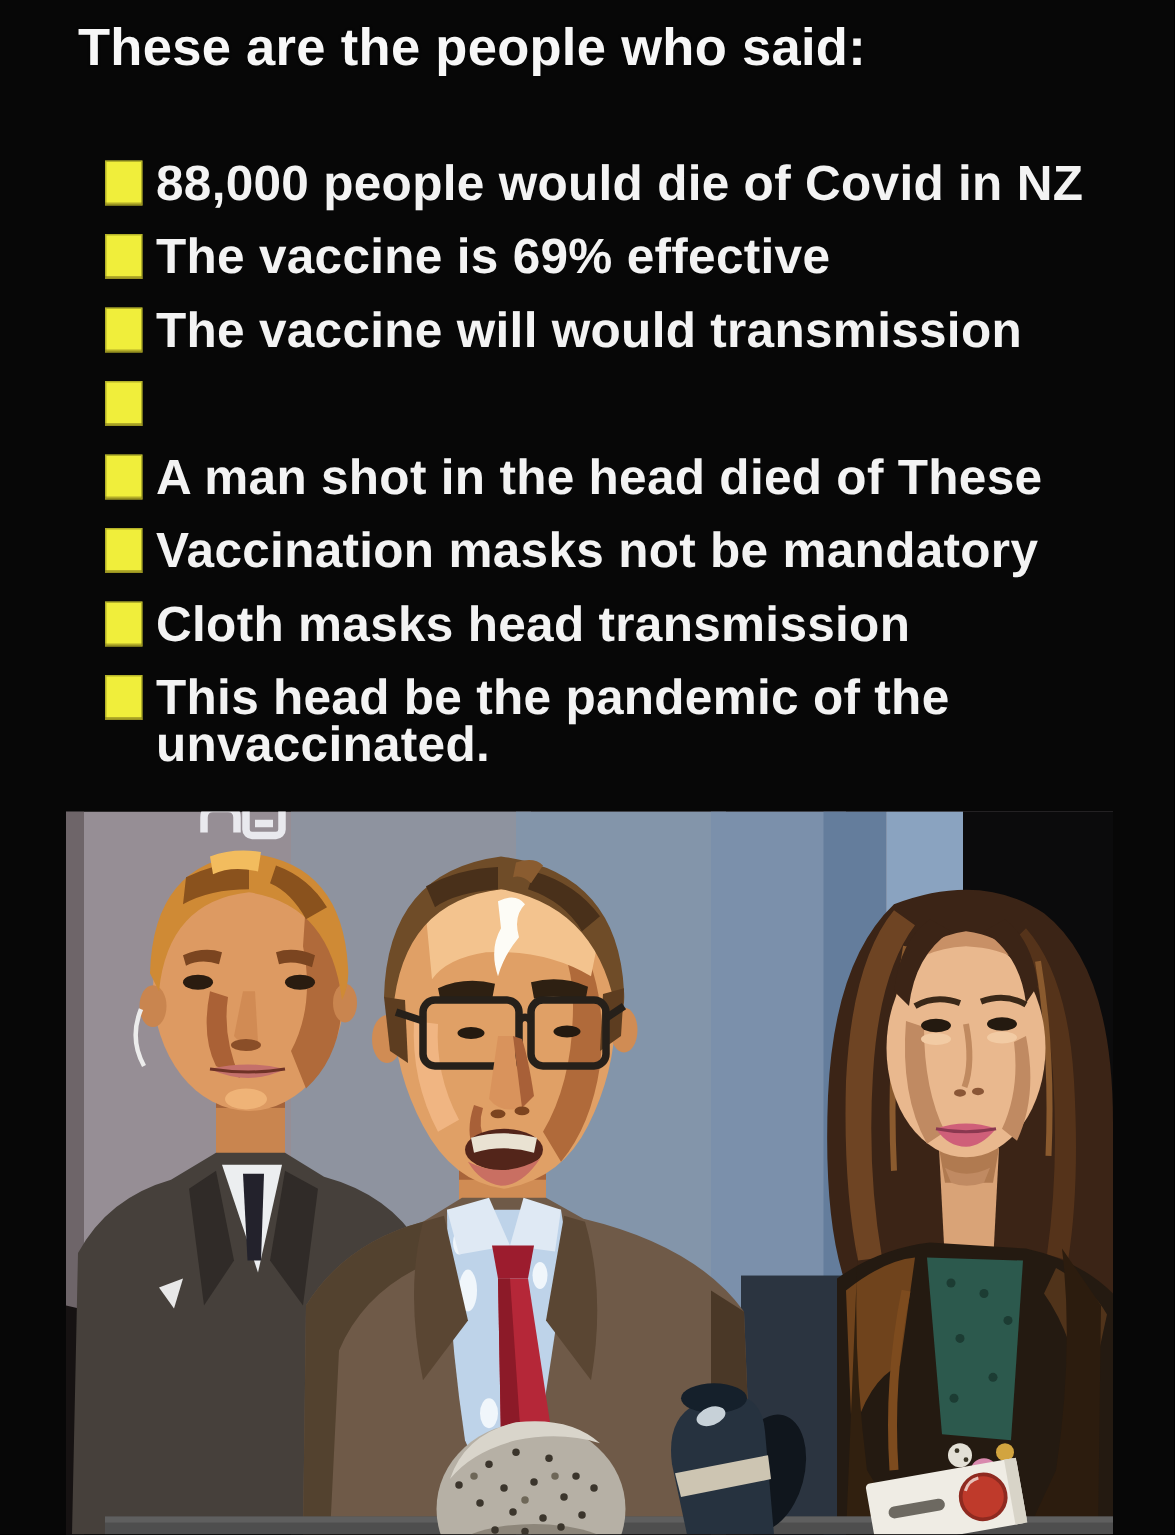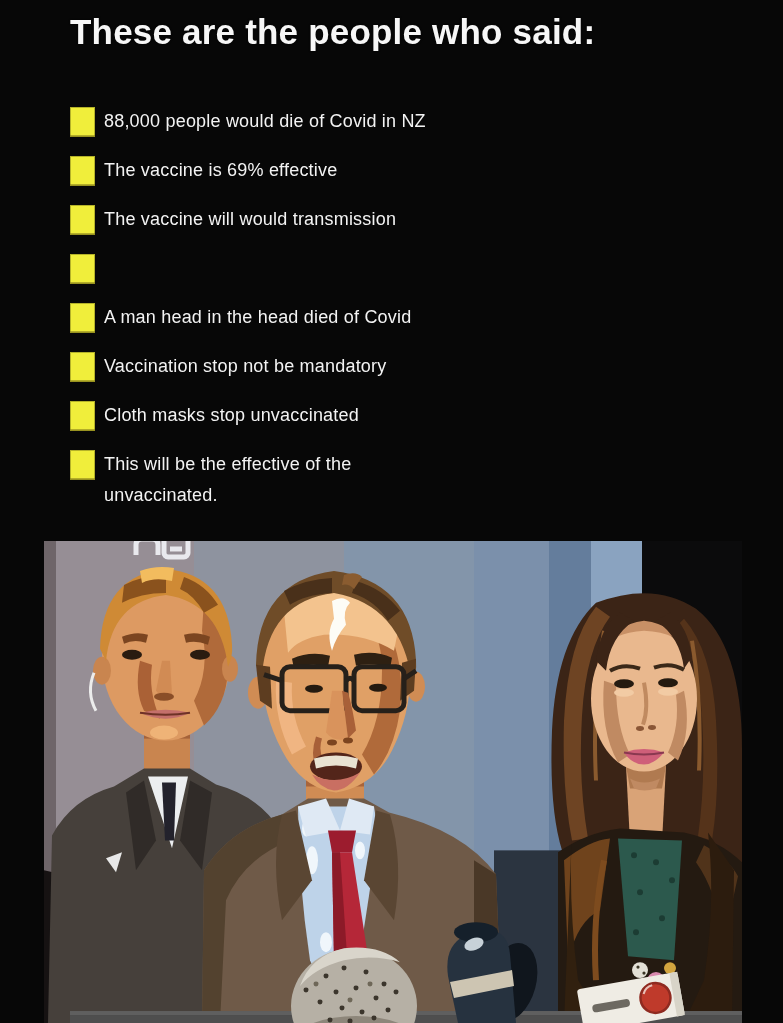--- a/index.html
+++ b/index.html
@@ -2,37 +2,37 @@
 <html style="--bg: #070707; --title-text: #f7f7f7; --item-text: #f3f3f3; --bullet: #f0ee3b;"><head>
 <meta charset="utf-8">
 <style>
   html,body { margin:0; padding:0; background:#000; }
   .canvas {
     position:relative; width:783px; height:1023px;
     background:var(--bg,#070707); overflow:hidden;
     font-family:"Liberation Sans","DejaVu Sans",sans-serif;
   }
   .title {
-    position:absolute; left:70px; top:13px; margin:0;
+    position:absolute; left:52px; top:13px; margin:0;
     font-size:35px; line-height:38px; font-weight:700;
     color:var(--title-text,#f7f7f7); letter-spacing:0.2px;
     text-shadow:0 0 2px rgba(0,0,0,.6);
   }
   .claims {
     position:absolute; left:70px; top:106px; margin:0; padding:0;
     list-style:none; width:660px;
   }
   .claim { display:flex; align-items:flex-start; margin:0 0 18px 0; min-height:31px; }
   .bullet {
     flex:0 0 auto; width:25px; height:30px; margin:1px 9px 0 0;
     background:var(--bullet,#f0ee3b);
     box-shadow: inset 0 -2px 0 rgba(130,120,25,.55), inset 0 0 0 1px rgba(70,65,10,.35);
   }
   .claim-text {
-    font-size:18px; line-height:31px; font-weight:400;
+    font-size:33px; line-height:31px; font-weight:700;
     color:var(--item-text,#f3f3f3); white-space:pre-line; letter-spacing:0.2px;
   }
   .photo {
     position:absolute; left:44px; top:541px; width:698px; height:482px;
     background:#0b0b0c;
   }
   .photo svg { display:block; width:100%; height:100%; }
 </style>
 </head>
 <body>
@@ -56,36 +56,36 @@
       <span class="bullet"></span>
       <span class="claim-text">The vaccine will would transmission</span>
     </li>
 
     <li class="claim">
       <span class="bullet"></span>
     </li>
 
     <li class="claim">
       <span class="bullet"></span>
-      <span class="claim-text">A man head in the head died of Covid</span>
-    </li>
-
-    <li class="claim">
-      <span class="bullet"></span>
-      <span class="claim-text">Vaccination stop not be mandatory</span>
-    </li>
-
-    <li class="claim">
-      <span class="bullet"></span>
-      <span class="claim-text">Cloth masks stop unvaccinated</span>
-    </li>
-
-    <li class="claim">
-      <span class="bullet"></span>
-      <span class="claim-text">This will be the effective of the
+      <span class="claim-text">A man shot in the head died of These</span>
+    </li>
+
+    <li class="claim">
+      <span class="bullet"></span>
+      <span class="claim-text">Vaccination masks not be mandatory</span>
+    </li>
+
+    <li class="claim">
+      <span class="bullet"></span>
+      <span class="claim-text">Cloth masks head transmission</span>
+    </li>
+
+    <li class="claim">
+      <span class="bullet"></span>
+      <span class="claim-text">This head be the pandemic of the
 unvaccinated.</span>
     </li>
   </ul>
 
   <div class="photo">
     <svg viewBox="0 0 698 483" preserveAspectRatio="none" xmlns="http://www.w3.org/2000/svg">
 
       <g>
         <rect x="0" y="0" width="698" height="483" fill="#968e95"></rect>
         <rect x="150" y="0" width="160" height="483" fill="#8e939f"></rect>

